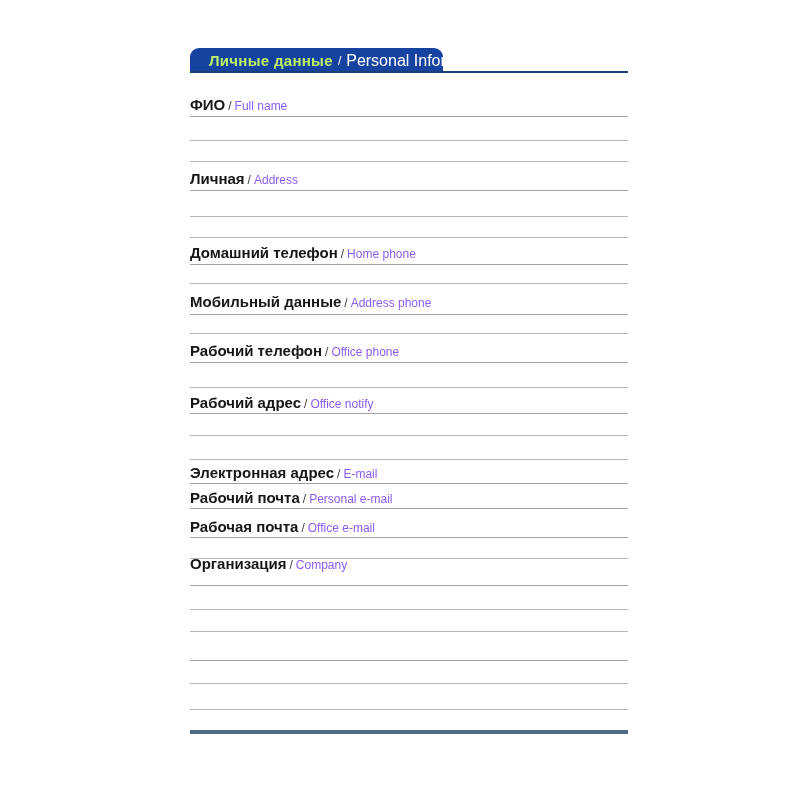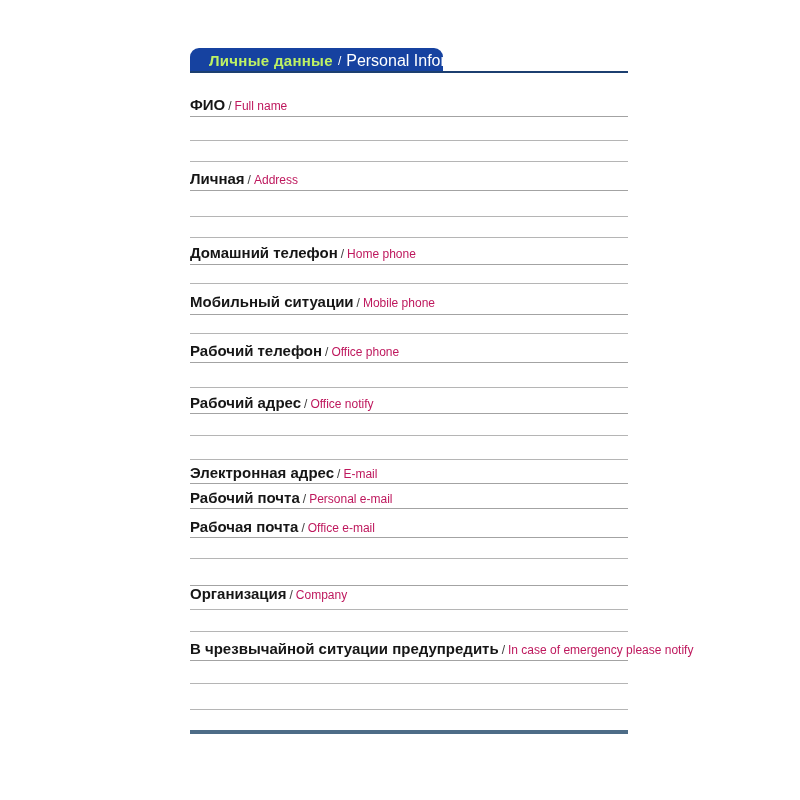--- a/index.html
+++ b/index.html
@@ -68,21 +68,21 @@
     font-weight: bold;
     font-size: 15px;
   }
   .field-label .sep {
     color: #3a3a3a;
     font-size: 12px;
     font-weight: normal;
     margin: 0 3px;
   }
   .field-label .en {
-    color: #be185d;
+    color: #8b5cf6;
     font-size: 12px;
     font-weight: normal;
   }
   
   .rule {
     position: absolute;
     left: 190px;
     width: 438px;
     height: 1px;
   }
@@ -112,42 +112,39 @@
   <div class="field-label" style="top:98px">
     <span class="ru">ФИО</span><span class="sep">/</span><span class="en">Full name</span>
   </div>
   <div class="field-label" style="top:172px">
     <span class="ru">Личная</span><span class="sep">/</span><span class="en">Address</span>
   </div>
   <div class="field-label" style="top:246px">
     <span class="ru">Домашний телефон</span><span class="sep">/</span><span class="en">Home phone</span>
   </div>
   <div class="field-label" style="top:295px">
-    <span class="ru">Мобильный ситуации</span><span class="sep">/</span><span class="en">Mobile phone</span>
+    <span class="ru">Мобильный данные</span><span class="sep">/</span><span class="en">Address phone</span>
   </div>
   <div class="field-label" style="top:344px">
     <span class="ru">Рабочий телефон</span><span class="sep">/</span><span class="en">Office phone</span>
   </div>
   <div class="field-label" style="top:396px">
     <span class="ru">Рабочий адрес</span><span class="sep">/</span><span class="en">Office notify</span>
   </div>
   <div class="field-label" style="top:466px">
     <span class="ru">Электронная адрес</span><span class="sep">/</span><span class="en">E-mail</span>
   </div>
   <div class="field-label" style="top:491px">
     <span class="ru">Рабочий почта</span><span class="sep">/</span><span class="en">Personal e-mail</span>
   </div>
   <div class="field-label" style="top:520px">
     <span class="ru">Рабочая почта</span><span class="sep">/</span><span class="en">Office e-mail</span>
   </div>
-  <div class="field-label" style="top:587px">
+  <div class="field-label" style="top:557px">
     <span class="ru">Организация</span><span class="sep">/</span><span class="en">Company</span>
-  </div>
-  <div class="field-label" style="top:642px">
-    <span class="ru">В чрезвычайной ситуации предупредить</span><span class="sep">/</span><span class="en">In case of emergency please notify</span>
   </div>
 
   <div class="rule underline" style="top:116px"></div>
   <div class="rule underline" style="top:190px"></div>
   <div class="rule underline" style="top:264px"></div>
   <div class="rule underline" style="top:314px"></div>
   <div class="rule underline" style="top:362px"></div>
   <div class="rule underline" style="top:413px"></div>
   <div class="rule underline" style="top:483px"></div>
   <div class="rule underline" style="top:508px"></div>

